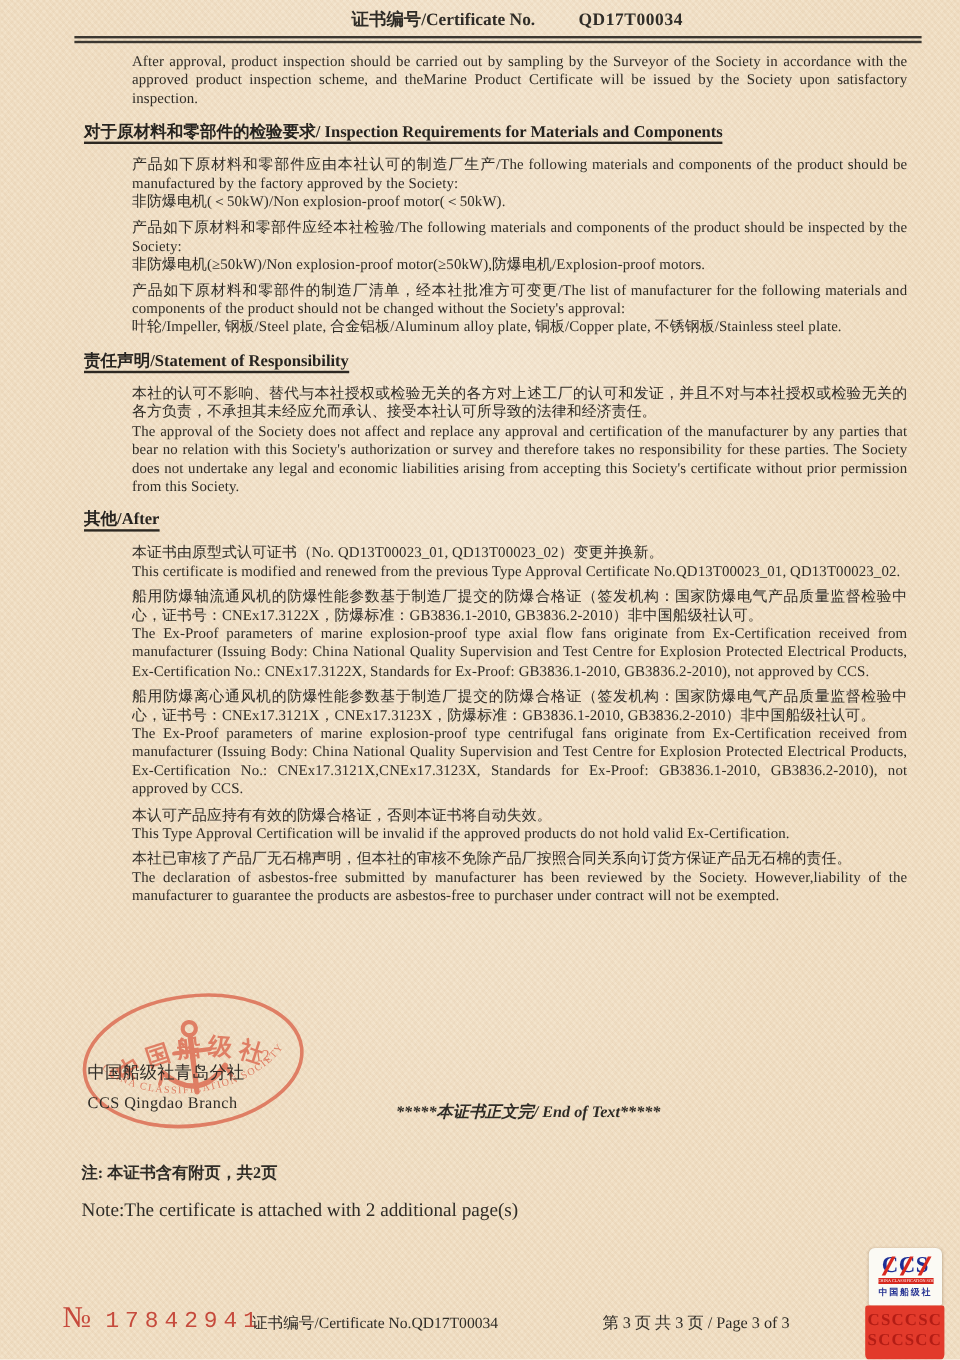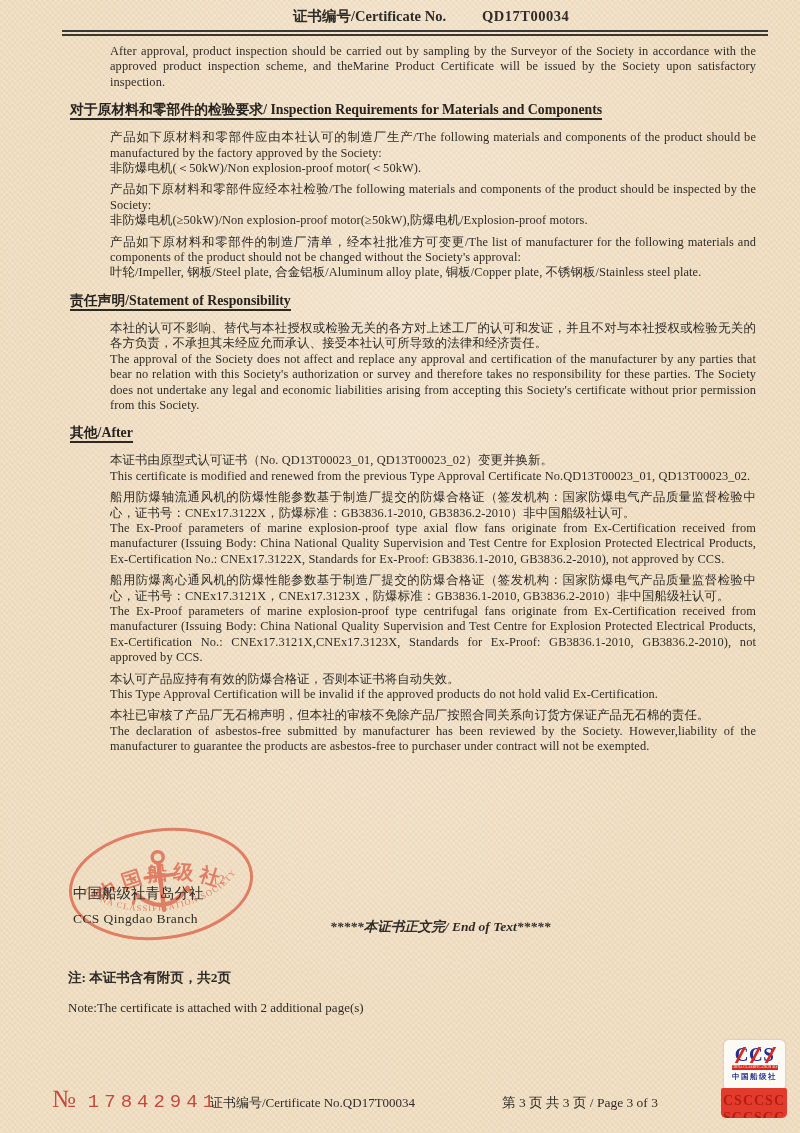--- a/index.html
+++ b/index.html
@@ -22,39 +22,39 @@
     white-space:pre-line; margin:0 0 6px 0; letter-spacing:.1px;
   }
   .section-heading { margin:11px 0 11px -40px; font-size:13.8px; font-weight:bold; color:#26231f; }
   .section-heading > span { border-bottom:2px solid #2c2822; padding-bottom:1px; }
   
   .stamp { position:absolute; left:62px; top:824px; width:198px; height:120px; opacity:.82; z-index:1; }
   .branch-zh { position:absolute; left:73px; top:884px; font-size:14.5px; z-index:2; }
   .branch-en { position:absolute; left:73px; top:911px; font-size:13.5px; font-weight:normal; letter-spacing:.4px; z-index:2; }
   .end-text  { position:absolute; left:330px; top:918px; font-size:13.5px; font-weight:bold;font-style:italic; }
   .note-zh { position:absolute; left:68px; top:969px; font-size:13.5px; font-weight:bold; }
-  .note-en { position:absolute; left:68px; top:1000px; font-size:13px; }
+  .note-en { position:absolute; left:68px; top:1000px; font-size:16px; }
   .footer-serial { position:absolute; left:52px; top:1085px; color:#c64a3c; white-space:nowrap; }
   .numero { font-size:25px; }
   .serial-digits { font-size:19px; letter-spacing:5px; margin-left:12px; font-family:"Liberation Mono","DejaVu Sans Mono",monospace; }
   .footer-cert { position:absolute; left:210px; top:1094px; font-size:13px; }
   .footer-page { position:absolute; left:502px; top:1094px; font-size:13.5px; }
   
   .sticker-white {
     position:absolute; left:724px; top:1040px; width:61px; height:48px;
     background:#fbfaf4; border-radius:5px 5px 2px 2px; box-shadow:0 0 2px rgba(90,60,30,.25);
     display:flex; flex-direction:column; align-items:center; justify-content:center; z-index:2;
   }
   .ccs-logo { position:relative; font-size:19px; line-height:18px; font-weight:bold; color:#1d2f96; letter-spacing:.5px; }
   .ccs-slash { position:absolute; top:1px; width:2.5px; height:16px; background:#d8281e; transform:skewX(-28deg); }
   .ccs-slash.s1 { left:4px; } .ccs-slash.s2 { left:19px; } .ccs-slash.s3 { left:34px; }
   .ccs-bar { width:46px; height:5px; margin-top:1px; background:#d8281e; color:#fff; font-size:3.5px; line-height:5px; text-align:center; overflow:hidden; white-space:nowrap; }
   .ccs-zh { margin-top:2px; font-size:7.5px; font-weight:bold; color:#283593; letter-spacing:1.5px; white-space:nowrap; }
   .sticker-red {
-    position:absolute; left:721px; top:1088px; width:66px; height:30px;
+    position:absolute; left:721px; top:1088px; width:66px; height:46px;
     background:#e23a2b; border-radius:2px 2px 5px 5px; overflow:hidden; z-index:2;
     color:rgba(168,22,16,.8); font-weight:bold; font-size:14px; line-height:17px; letter-spacing:1px; padding:4px 0 0 2px; box-sizing:border-box;
   }
   .sticker-red div { white-space:nowrap; }
 </style>
 </head>
 <body>
 
 <div class="page">
 

